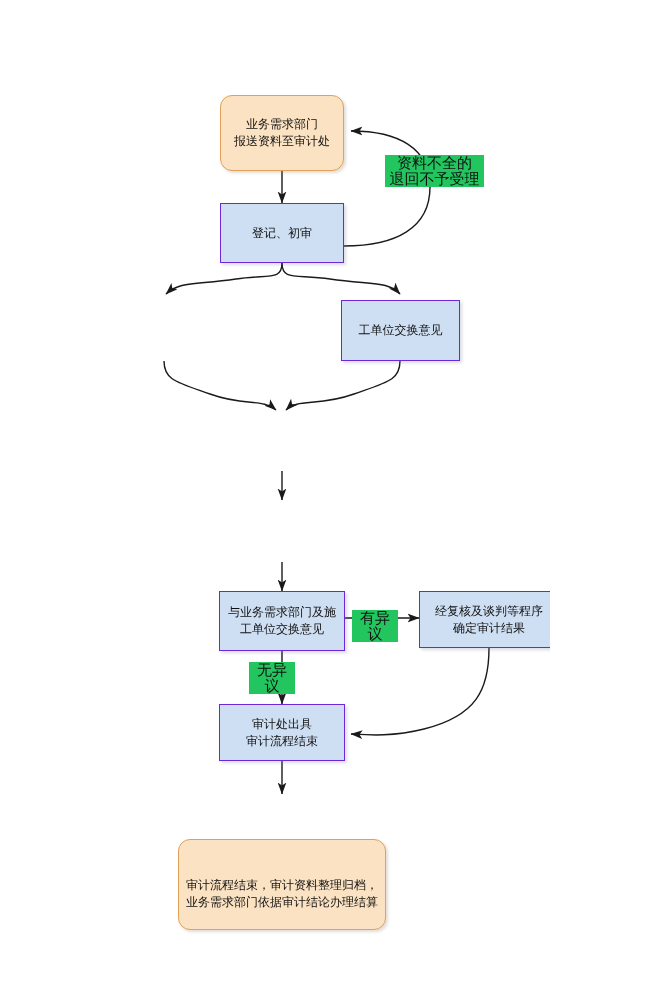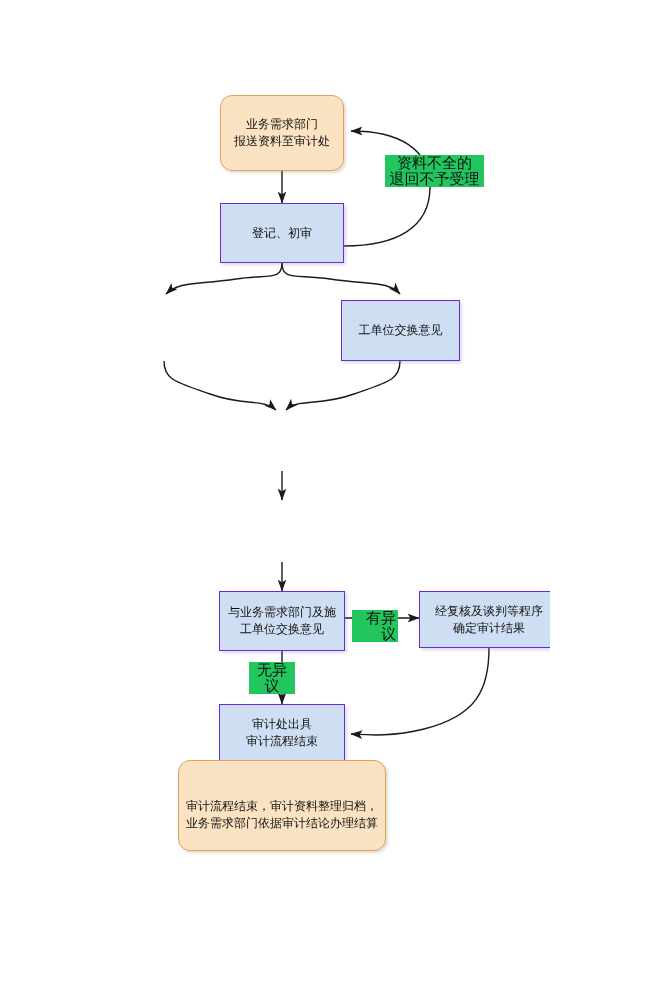--- a/index.html
+++ b/index.html
@@ -116,23 +116,23 @@
 
   <div class="node node-process" style="left:219px; top:591px; width:126px; height:60px;">与业务需求部门及施
 工单位交换意见</div>
 
   <div class="node node-process" style="left:419px; top:591px; width:140px; height:57px;">经复核及谈判等程序
 确定审计结果</div>
 
   <div class="node node-process" style="left:219px; top:704px; width:126px; height:57px;">审计处出具
 审计流程结束</div>
 
-  <div class="node node-terminal end-node" style="left:178px; top:760px; width:208px; height:91px;">审计流程结束，审计资料整理归档，
+  <div class="node node-terminal end-node" style="left:178px; top:839px; width:208px; height:91px;">审计流程结束，审计资料整理归档，
 业务需求部门依据审计结论办理结算</div>
 
   <div class="edge-label" style="left:385px; top:155px; width:95px;">资料不全的
 退回不予受理</div>
 
-  <div class="edge-label" style="left:352px; top:610px; width:42px;text-align:right;">有异议</div>
+  <div class="edge-label" style="left:352px; top:610px; width:42px;">有异议</div>
 
   <div class="edge-label" style="left:249px; top:662px; width:42px;">无异议</div>
 
 </div>
 
 </body></html>

